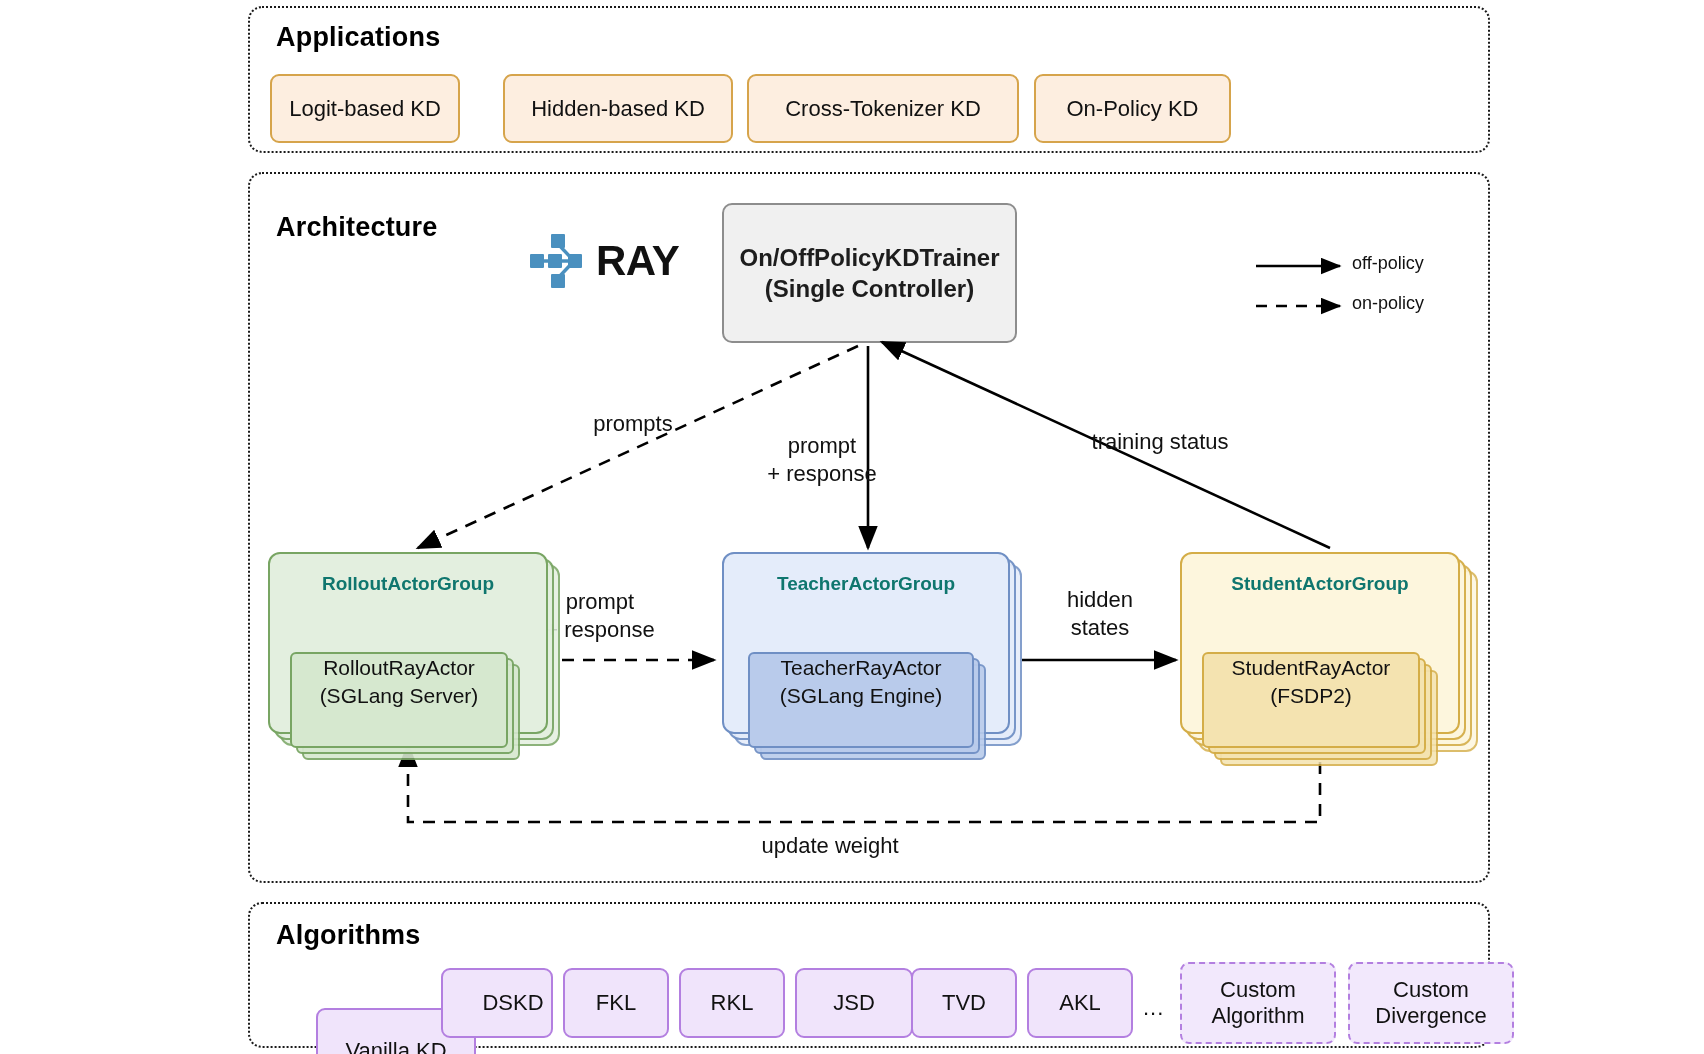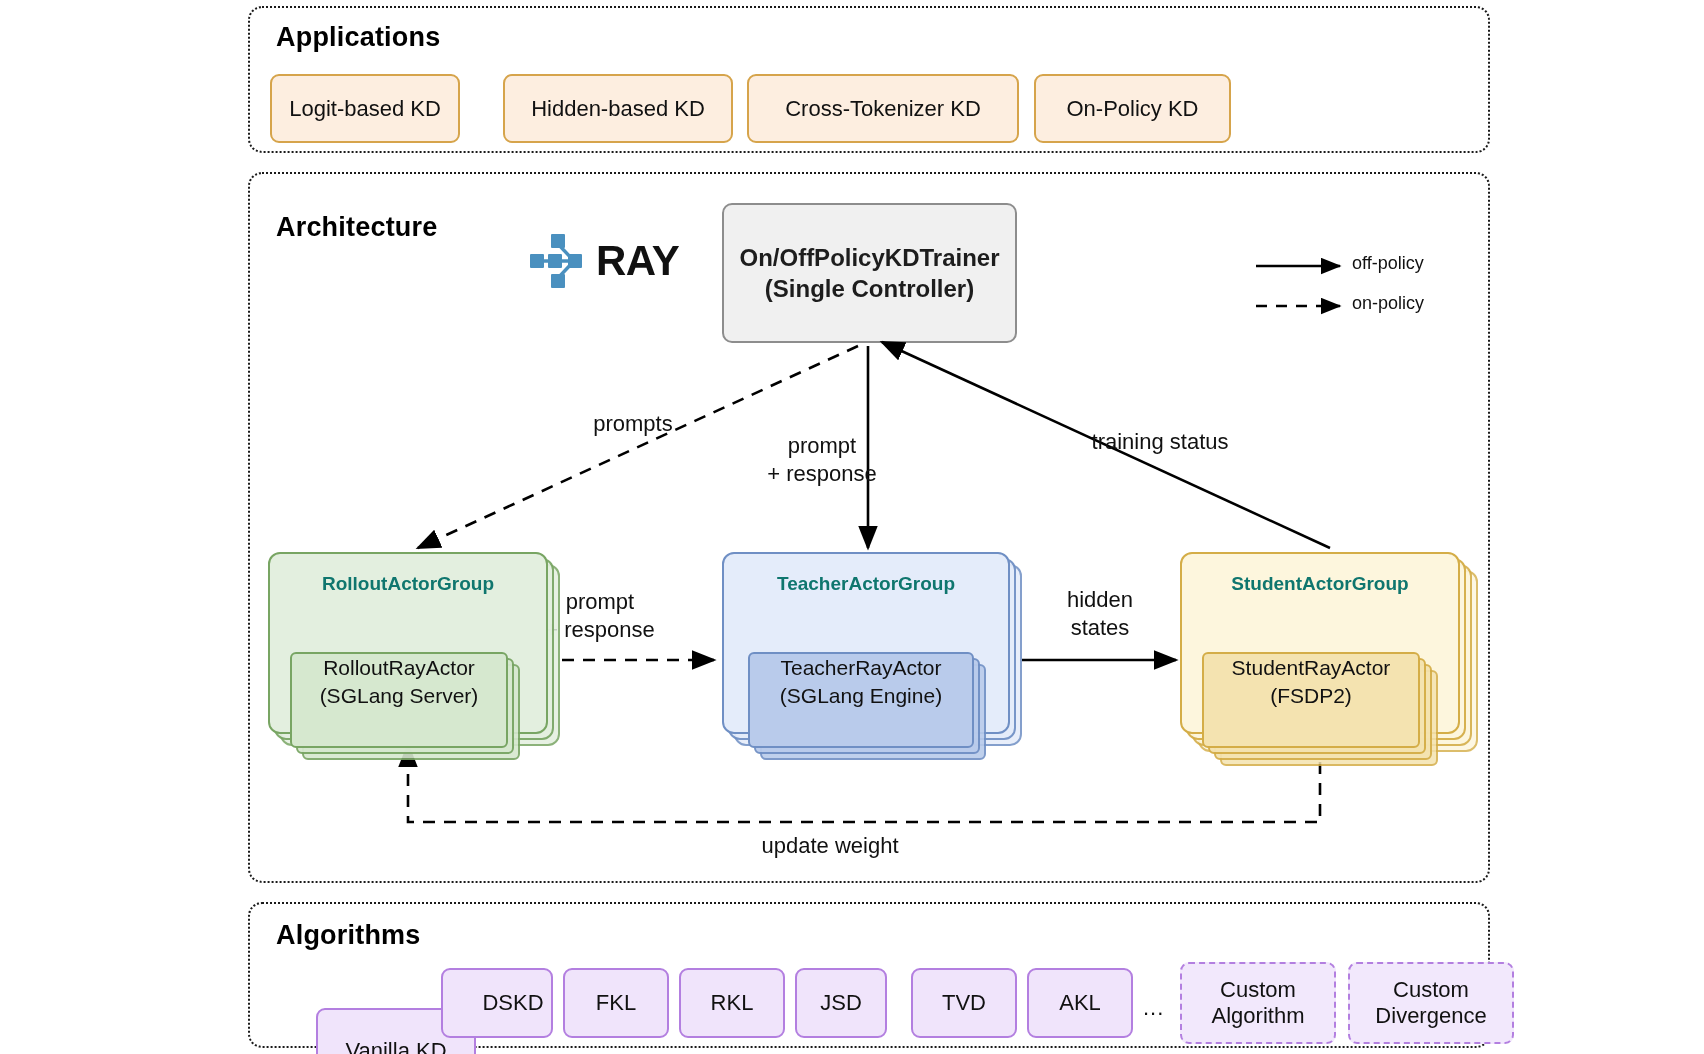--- a/index.html
+++ b/index.html
@@ -297,21 +297,21 @@
   </div>
   <div class="chip chip-algo" style="left:441px;top:968px;width:112px;height:70px;padding-left:32px;">
     <span>DSKD</span>
   </div>
   <div class="chip chip-algo" style="left:563px;top:968px;width:106px;height:70px;">
     <span>FKL</span>
   </div>
   <div class="chip chip-algo" style="left:679px;top:968px;width:106px;height:70px;">
     <span>RKL</span>
   </div>
-  <div class="chip chip-algo" style="left:795px;top:968px;width:92px;height:70px;">
+  <div class="chip chip-algo" style="left:795px;top:968px;width:118px;height:70px;">
     <span>JSD</span>
   </div>
   <div class="chip chip-algo" style="left:911px;top:968px;width:106px;height:70px;">
     <span>TVD</span>
   </div>
   <div class="chip chip-algo" style="left:1027px;top:968px;width:106px;height:70px;">
     <span>AKL</span>
   </div>
 
   <div class="ellipsis" style="left:1143px;top:995px;">...</div>

